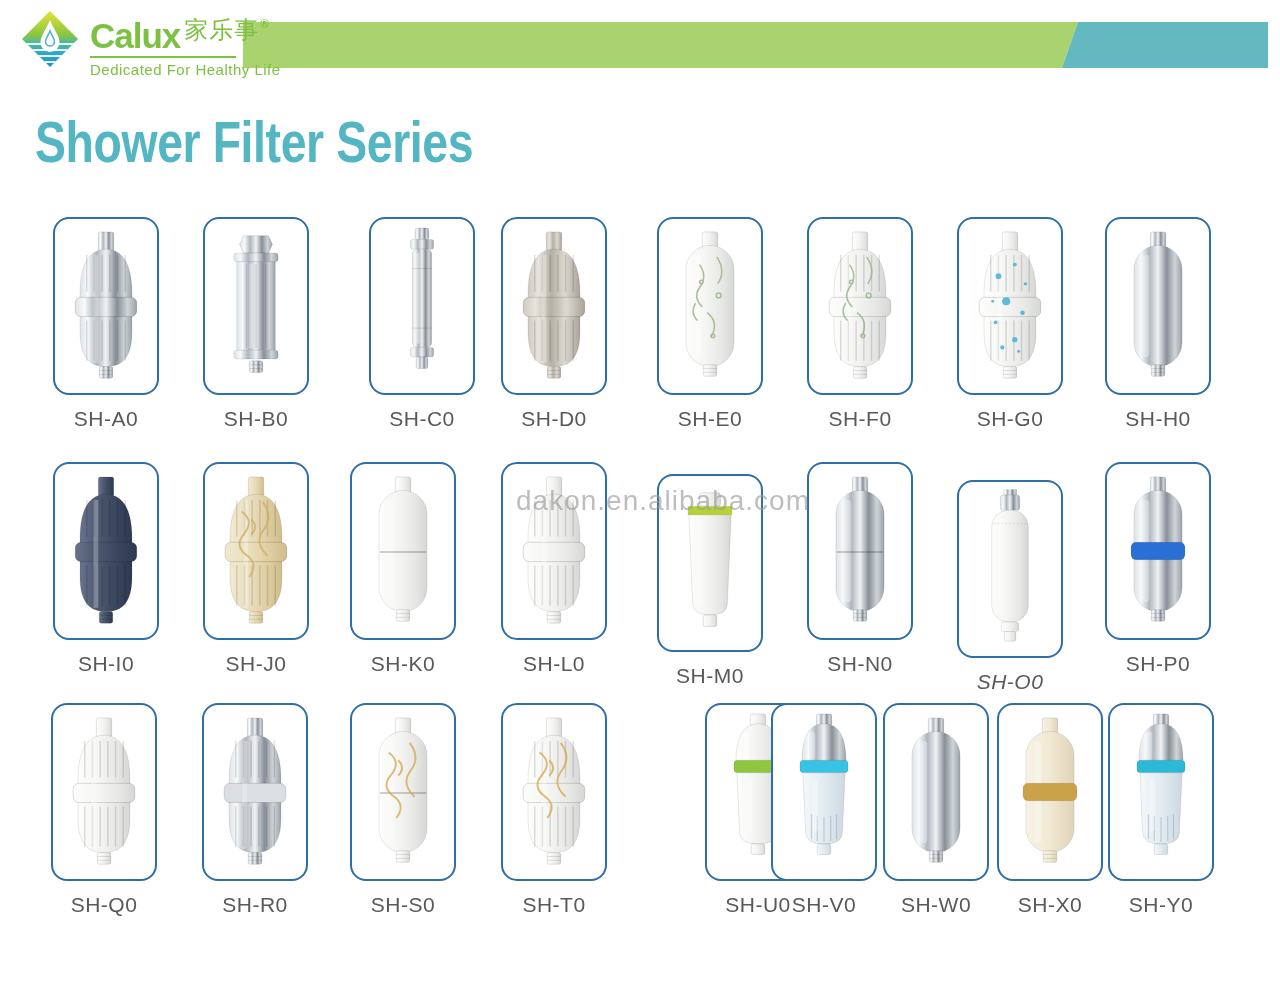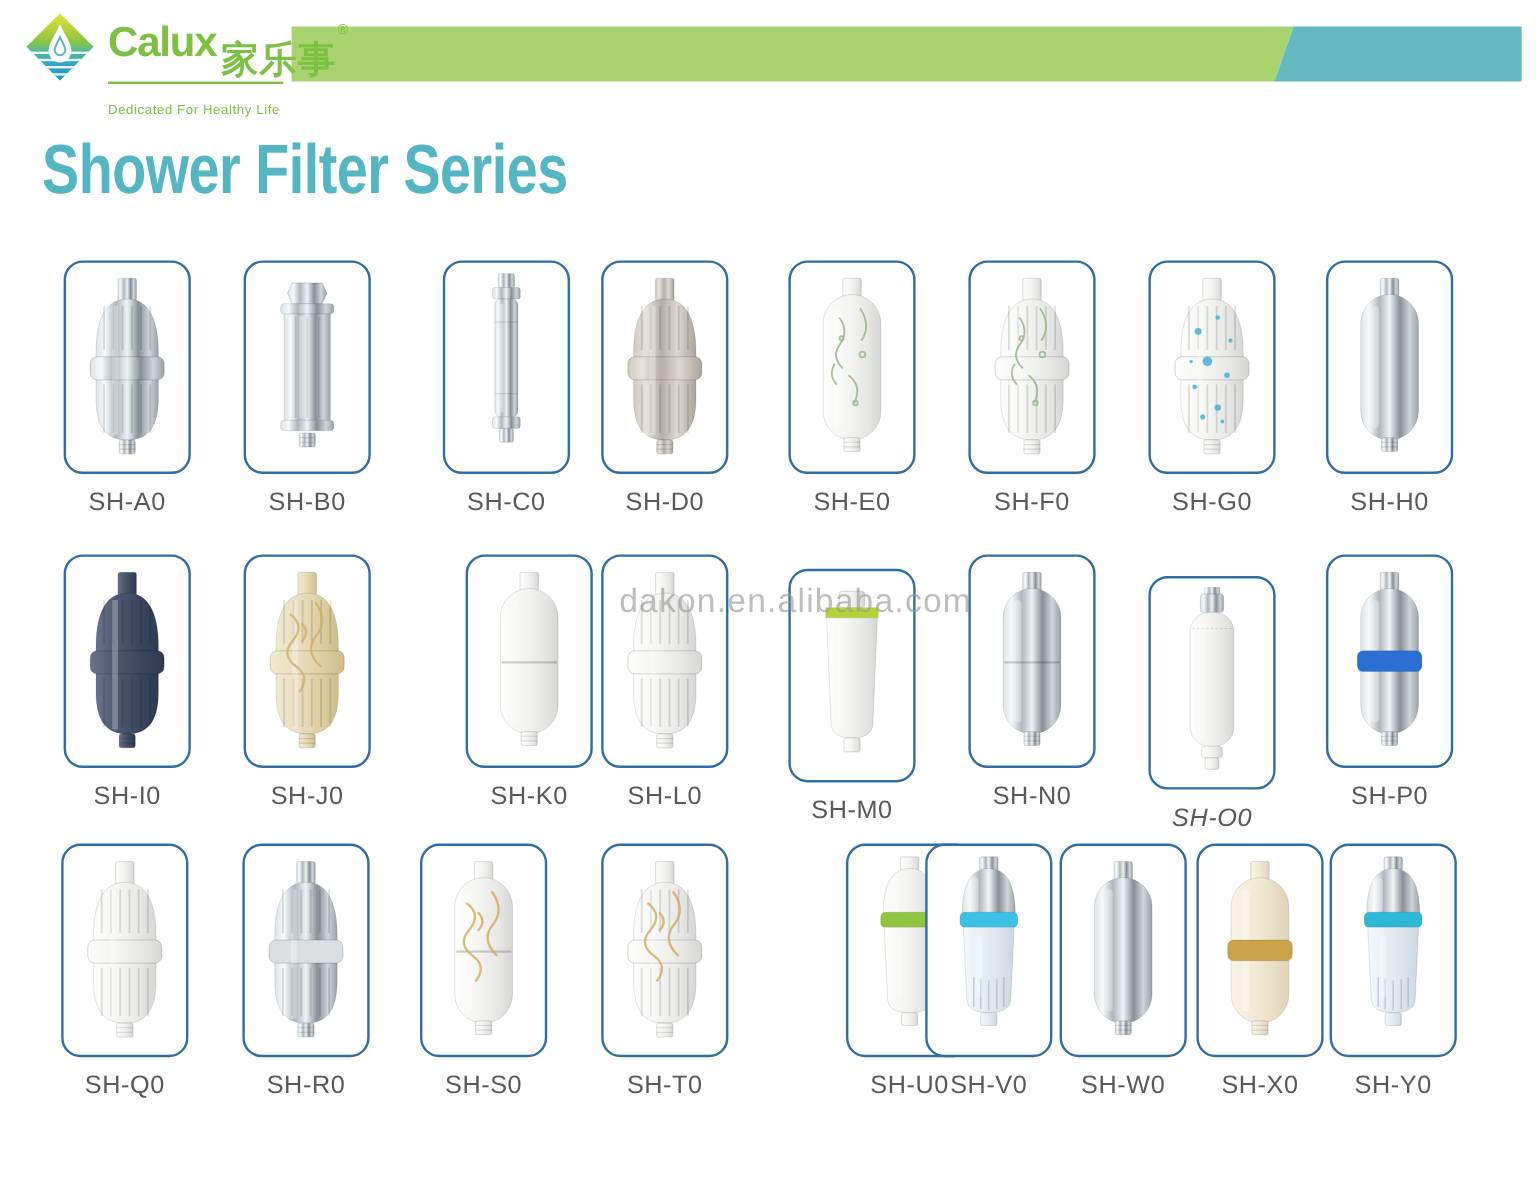--- a/index.html
+++ b/index.html
@@ -6,24 +6,24 @@
   .page{position:relative;width:1280px;height:1000px;background:#fff;overflow:hidden;
         font-family:"Liberation Sans",sans-serif;}
 
   
   .ribbon-svg{position:absolute;left:0;top:0;width:1280px;height:90px;display:block;}
   .logo{position:absolute;left:21px;top:10px;display:flex;align-items:flex-start;}
   .logo-diamond{width:58px;height:58px;display:block;}
   .logo-text{margin-left:11px;margin-top:8px;}
   .brand-line{display:flex;align-items:flex-start;line-height:1;}
   .brand-en{font-size:35px;font-weight:bold;color:var(--logo_green);letter-spacing:-1px;}
-  .brand-cn{font-size:31px;font-weight:bold;color:var(--logo_green);margin-left:4px;margin-top:16px;letter-spacing:1px;}
+  .brand-cn{font-size:24px;font-weight:normal;color:var(--logo_green);margin-left:4px;margin-top:0;letter-spacing:1px;}
   .brand-reg{font-size:12px;font-weight:bold;color:var(--logo_green);margin-left:1px;}
   .brand-rule{height:2px;background:var(--logo_green);margin-top:3px;width:146px;}
-  .brand-tagline{font-size:11px;color:var(--logo_green);margin-top:16px;letter-spacing:0.5px;white-space:nowrap;}
+  .brand-tagline{font-size:15px;color:var(--logo_green);margin-top:3px;letter-spacing:0.5px;white-space:nowrap;}
 
   
   .page-title{position:absolute;left:35px;top:110px;margin:0;font-size:58px;font-weight:800;
               color:var(--title_color);line-height:1.1;letter-spacing:-0.5px;white-space:nowrap;
               transform:scaleX(0.8);transform-origin:left top;}
 
   
   .grid{position:absolute;left:0;top:0;width:1280px;height:1000px;}
   .card{position:absolute;width:106px;}
   .frame{box-sizing:border-box;width:106px;height:178px;border:2px solid var(--frame_border);
@@ -436,21 +436,21 @@
               <path d="M48,56 q8,8 0,16"></path>
             </g>
             <rect x="46" y="152" width="14" height="12" rx="2" fill="url(#g9)" stroke="rgba(0,0,0,0.12)"></rect>
             <line x1="46" y1="156" x2="60" y2="156" stroke="rgba(0,0,0,0.12)"></line>
             <line x1="46" y1="160" x2="60" y2="160" stroke="rgba(0,0,0,0.12)"></line>
           </svg>
     </div>
     <div class="plabel">SH-J0</div>
   </div>
 
-  <div class="card" style="left: 350px; top: 462px; margin-left: 38px;">
+  <div class="card" style="left: 350px; top: 462px;">
     <div class="frame">
       <svg viewBox="0 0 106 178" preserveAspectRatio="xMidYMid meet">
             <defs>
               <linearGradient id="g10" x1="0" y1="0" x2="1" y2="0">
                 <stop offset="0" stop-color="#fdfdfc"></stop>
                 <stop offset="0.4" stop-color="#f5f5f3"></stop>
                 <stop offset="0.75" stop-color="#e7e8e5"></stop>
                 <stop offset="1" stop-color="#d5d7d4"></stop>
               </linearGradient>
             </defs>

